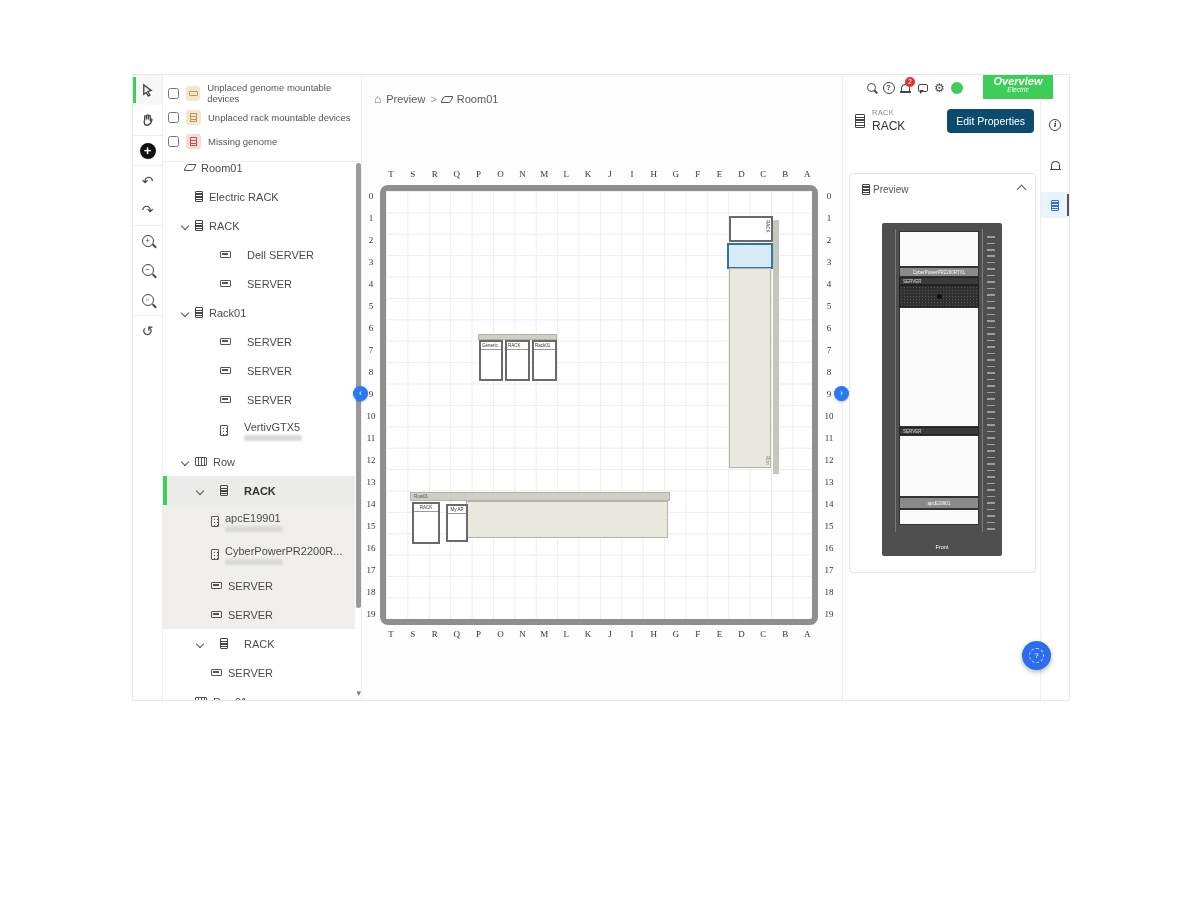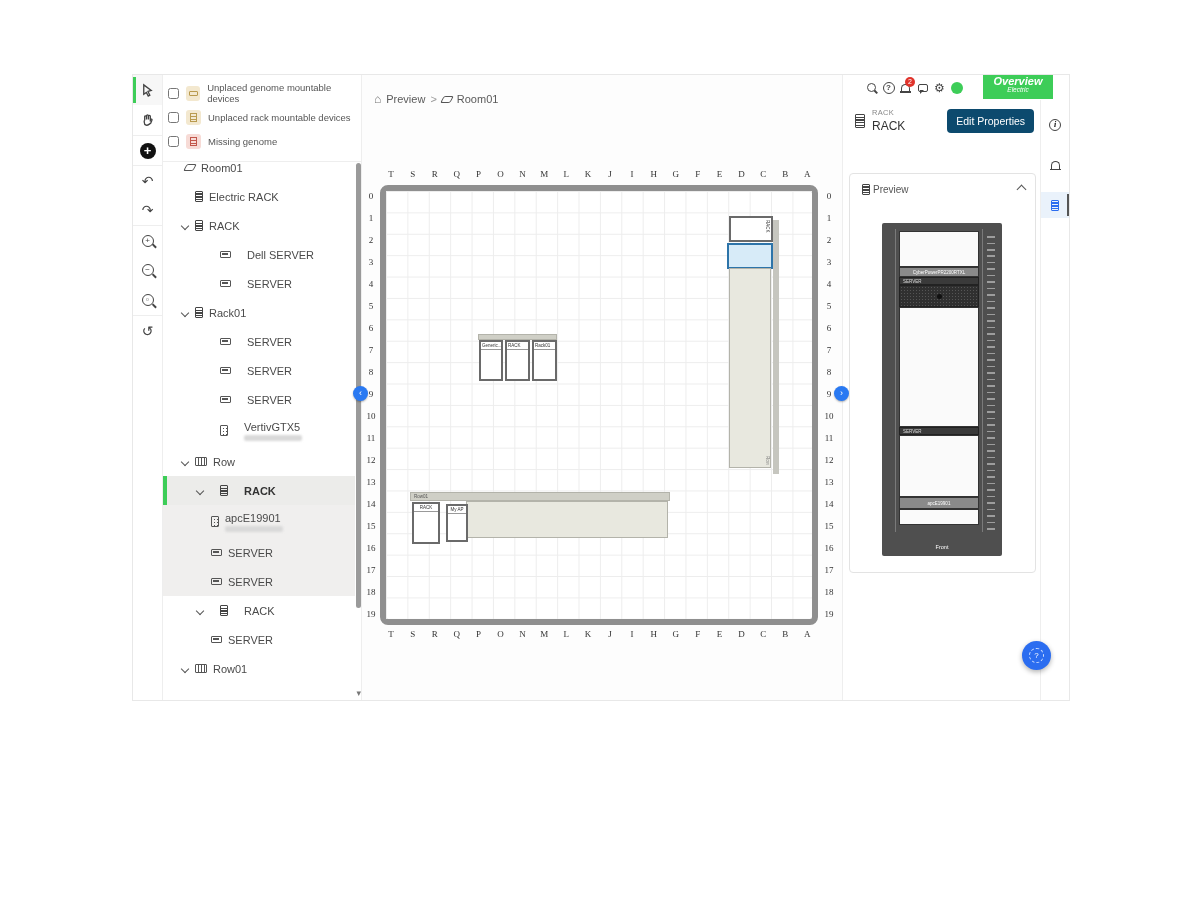--- a/index.html
+++ b/index.html
@@ -258,20 +258,27 @@
           <span class="ti i-rack"></span>
           <span class="tlabel">RACK</span>
         </div>
         <div class="titem l3 tall">
           <span class="ti i-ups"></span>
           <span class="tcol">
             <span class="tlabel">apcE19901</span>
             <span class="tsub"></span>
           </span>
         </div>
+        <div class="titem l3 tall">
+          <span class="ti i-ups"></span>
+          <span class="tcol">
+            <span class="tlabel">CyberPowerPR2200R...</span>
+            <span class="tsub"></span>
+          </span>
+        </div>
         <div class="titem l3">
           <span class="ti i-server"></span>
           <span class="tlabel">SERVER</span>
         </div>
         <div class="titem l3">
           <span class="ti i-server"></span>
           <span class="tlabel">SERVER</span>
         </div>
       </div>
 

